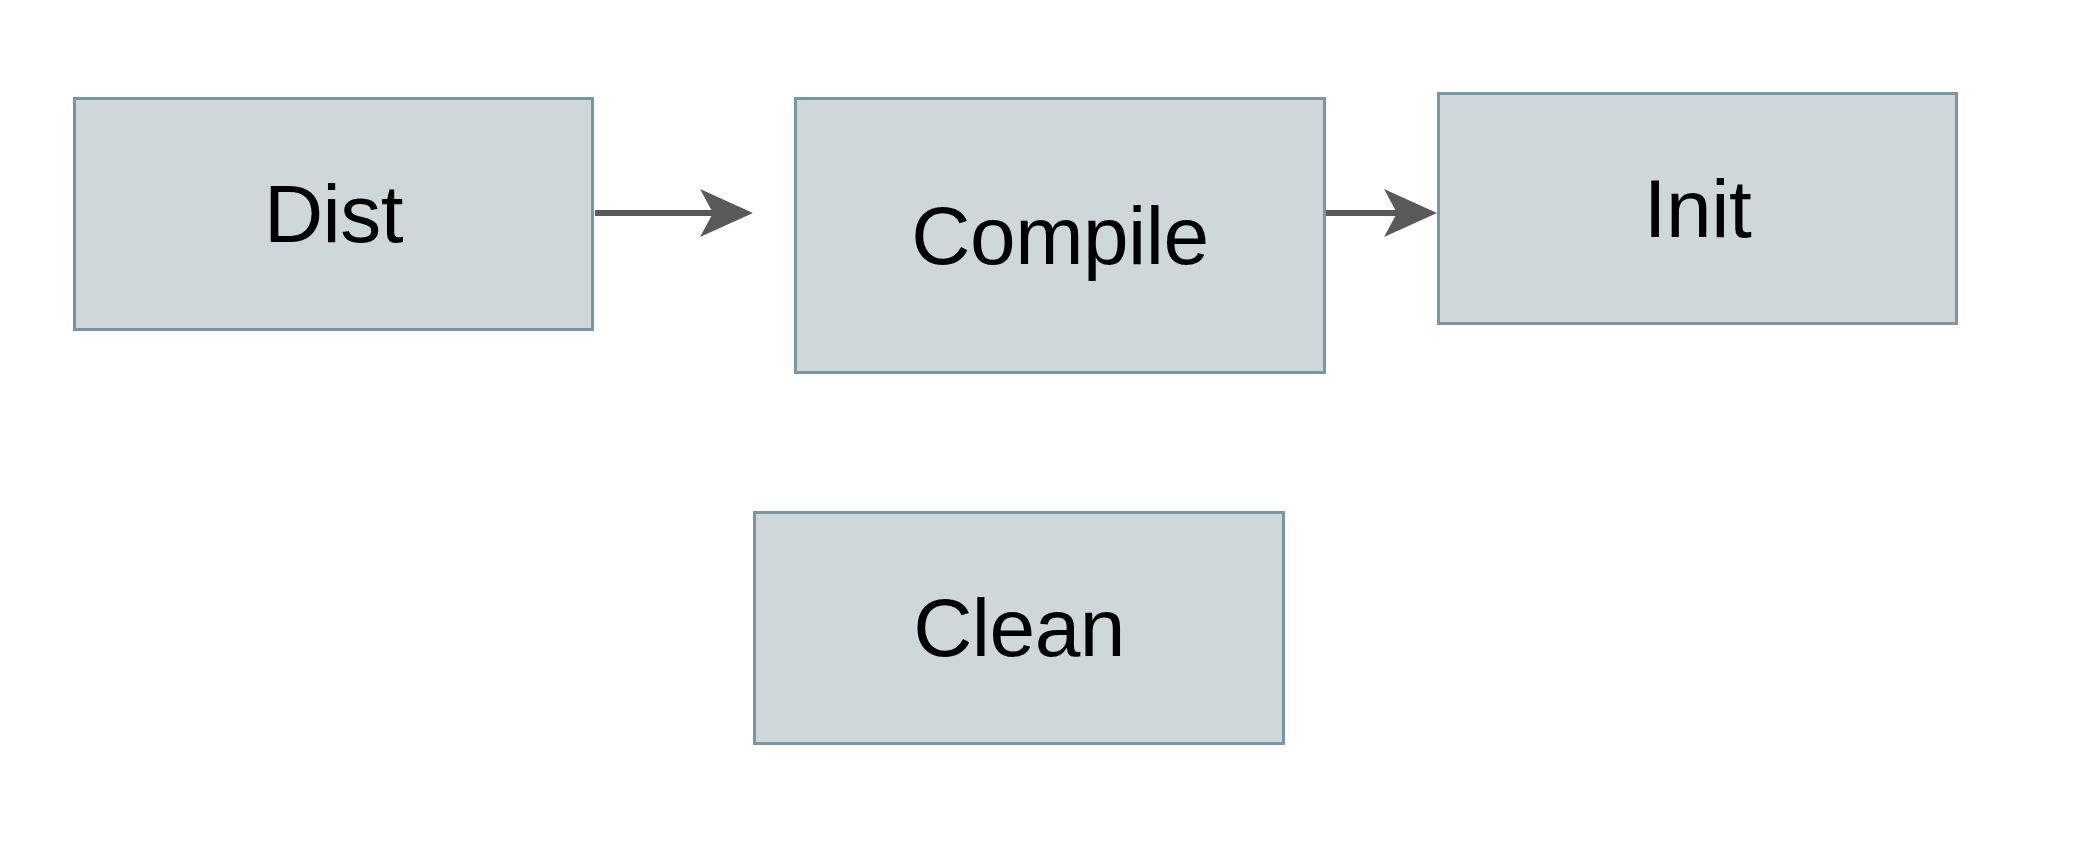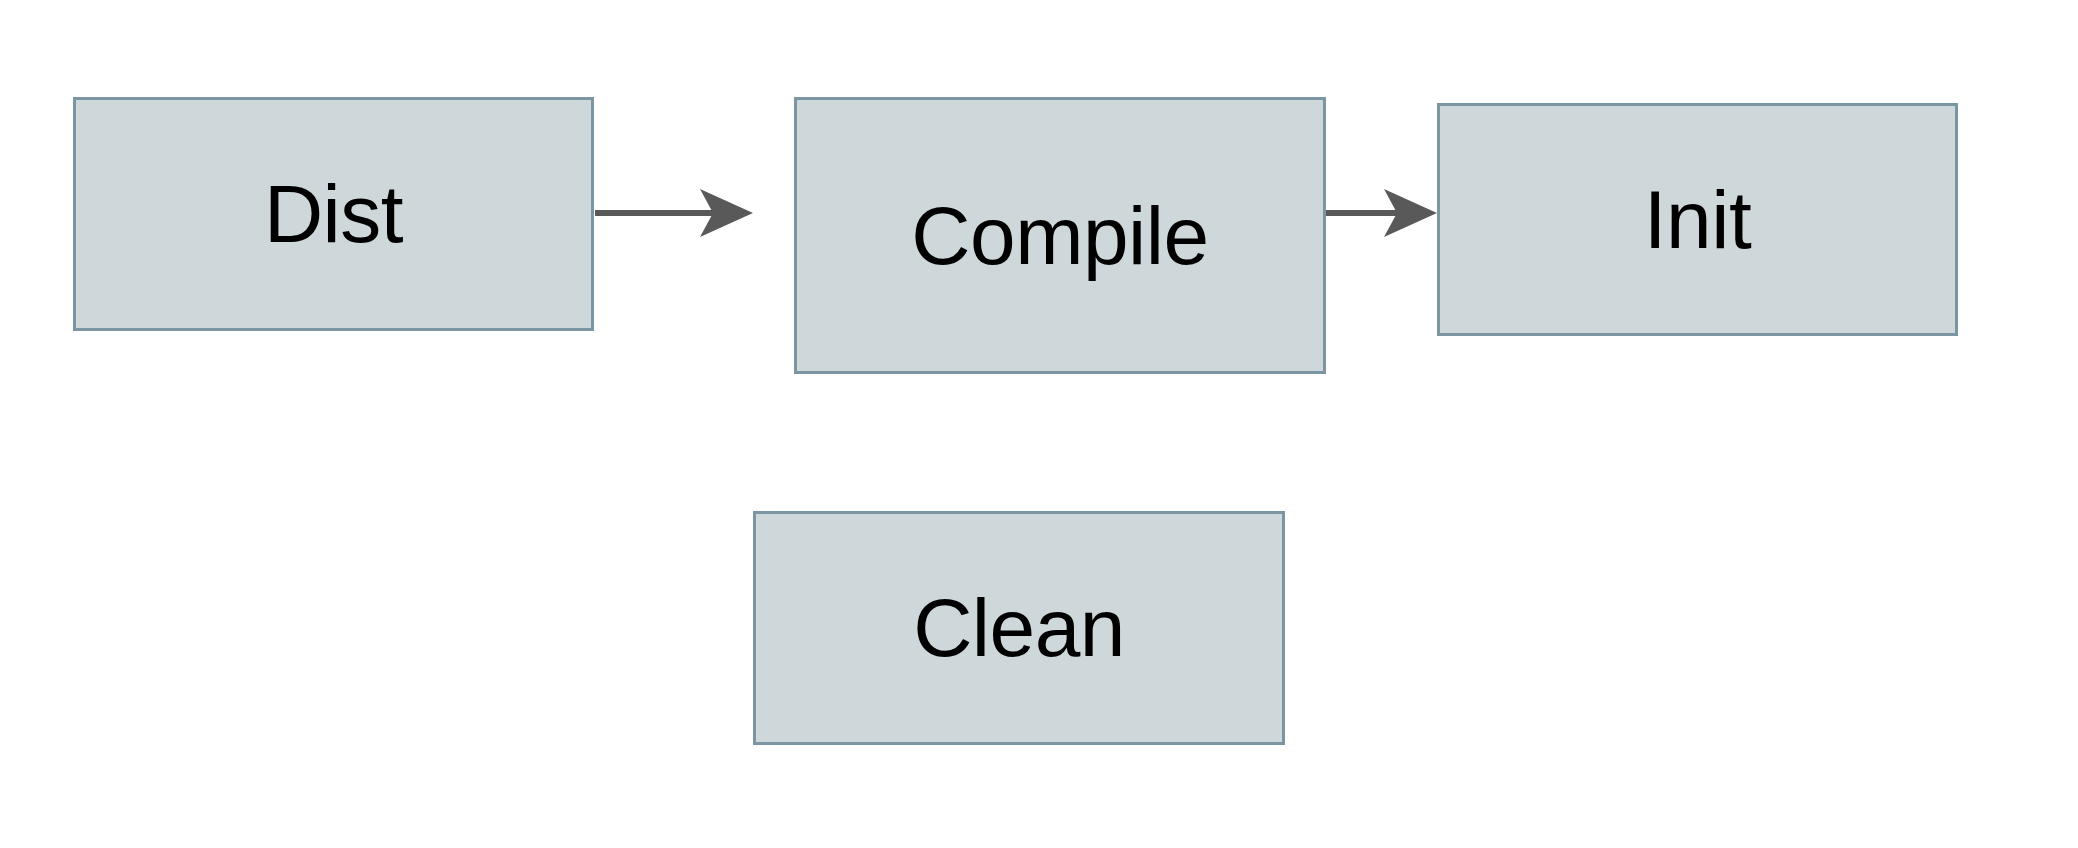--- a/index.html
+++ b/index.html
@@ -51,21 +51,21 @@
     stroke-width: 6;
   }
   .edge-head {
     fill: #595959;
     stroke: none;
   }
 
   
   #node-dist    { left: 73px;   top: 97px;  width: 521px; height: 234px; }
   #node-compile { left: 753px;  top: 97px;  width: 532px; height: 277px; margin-left: 41px; }
-  #node-init    { left: 1437px; top: 103px;  width: 521px; height: 233px; }
+  #node-init    { left: 1437px; top: 92px;  width: 521px; height: 233px; }
   #node-clean   { left: 753px;  top: 511px; width: 532px; height: 234px; align-items: center; }
 </style>
 </head>
 <body>
 
 <div id="canvas">
 
   <svg class="edge-layer" viewBox="0 0 2078 848" width="2078" height="848" xmlns="http://www.w3.org/2000/svg">
 
     <g>

